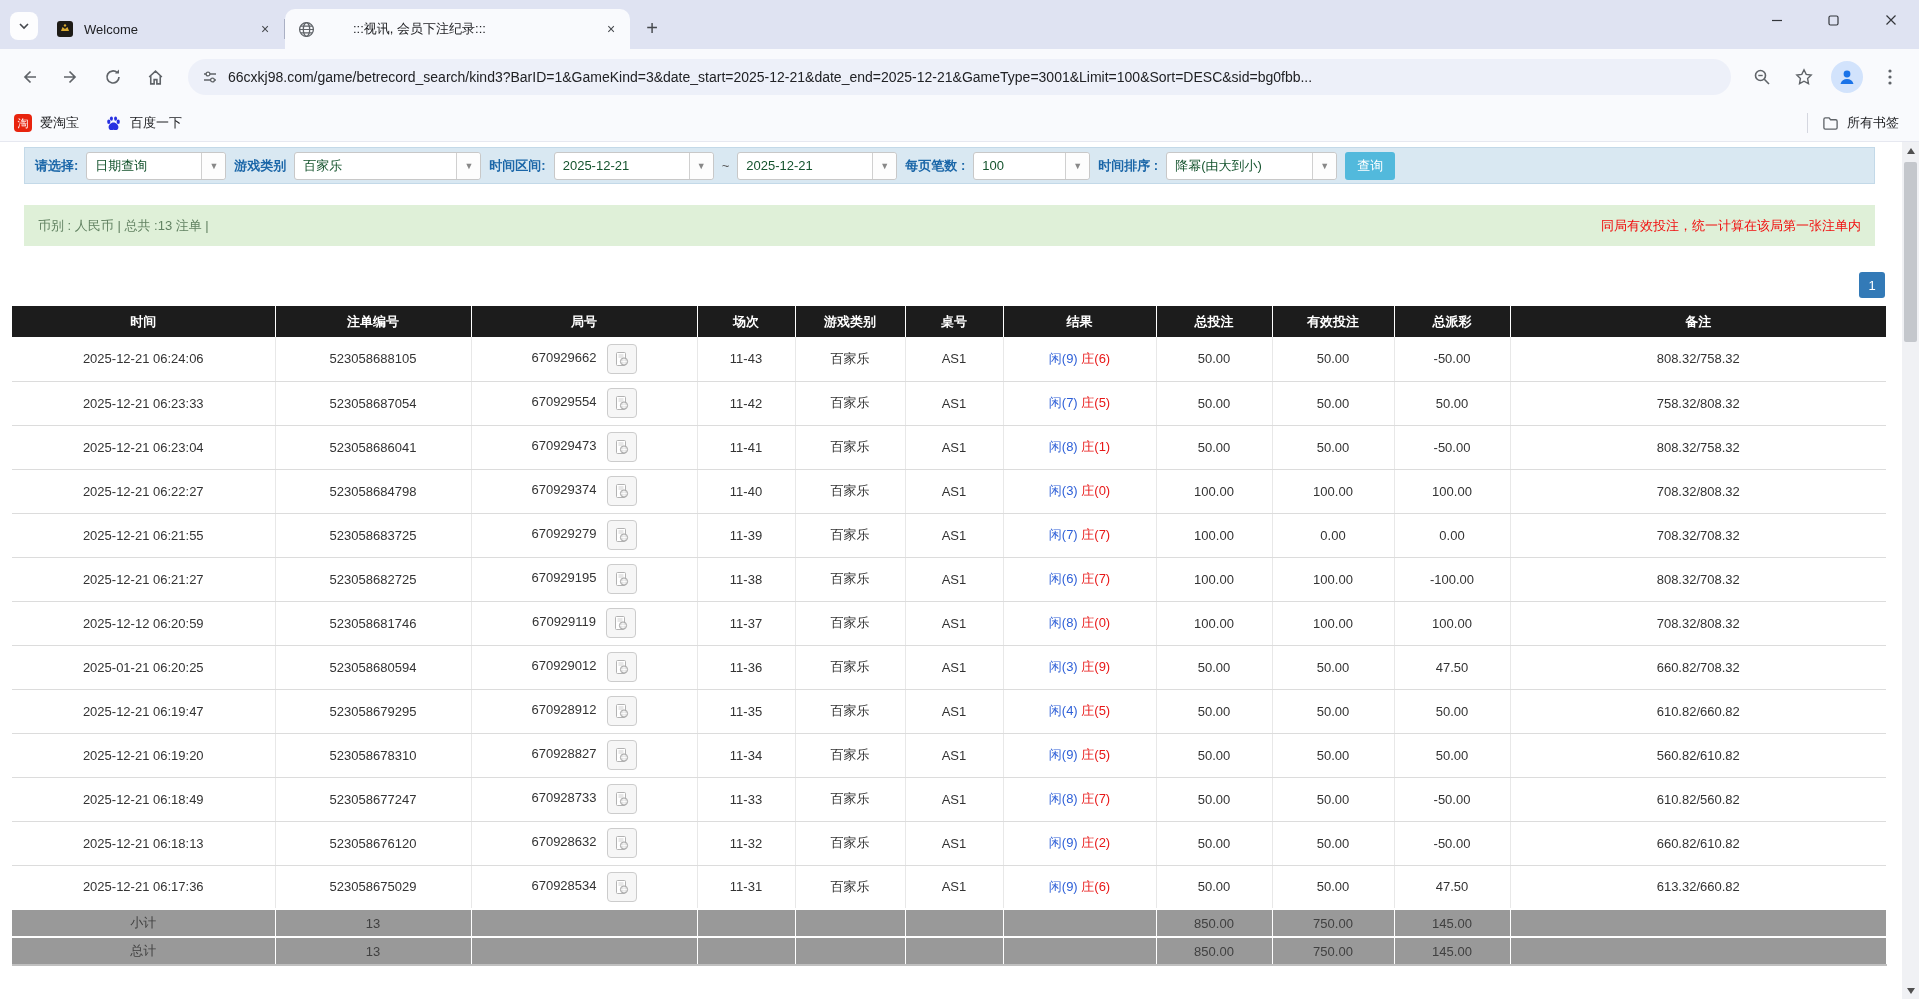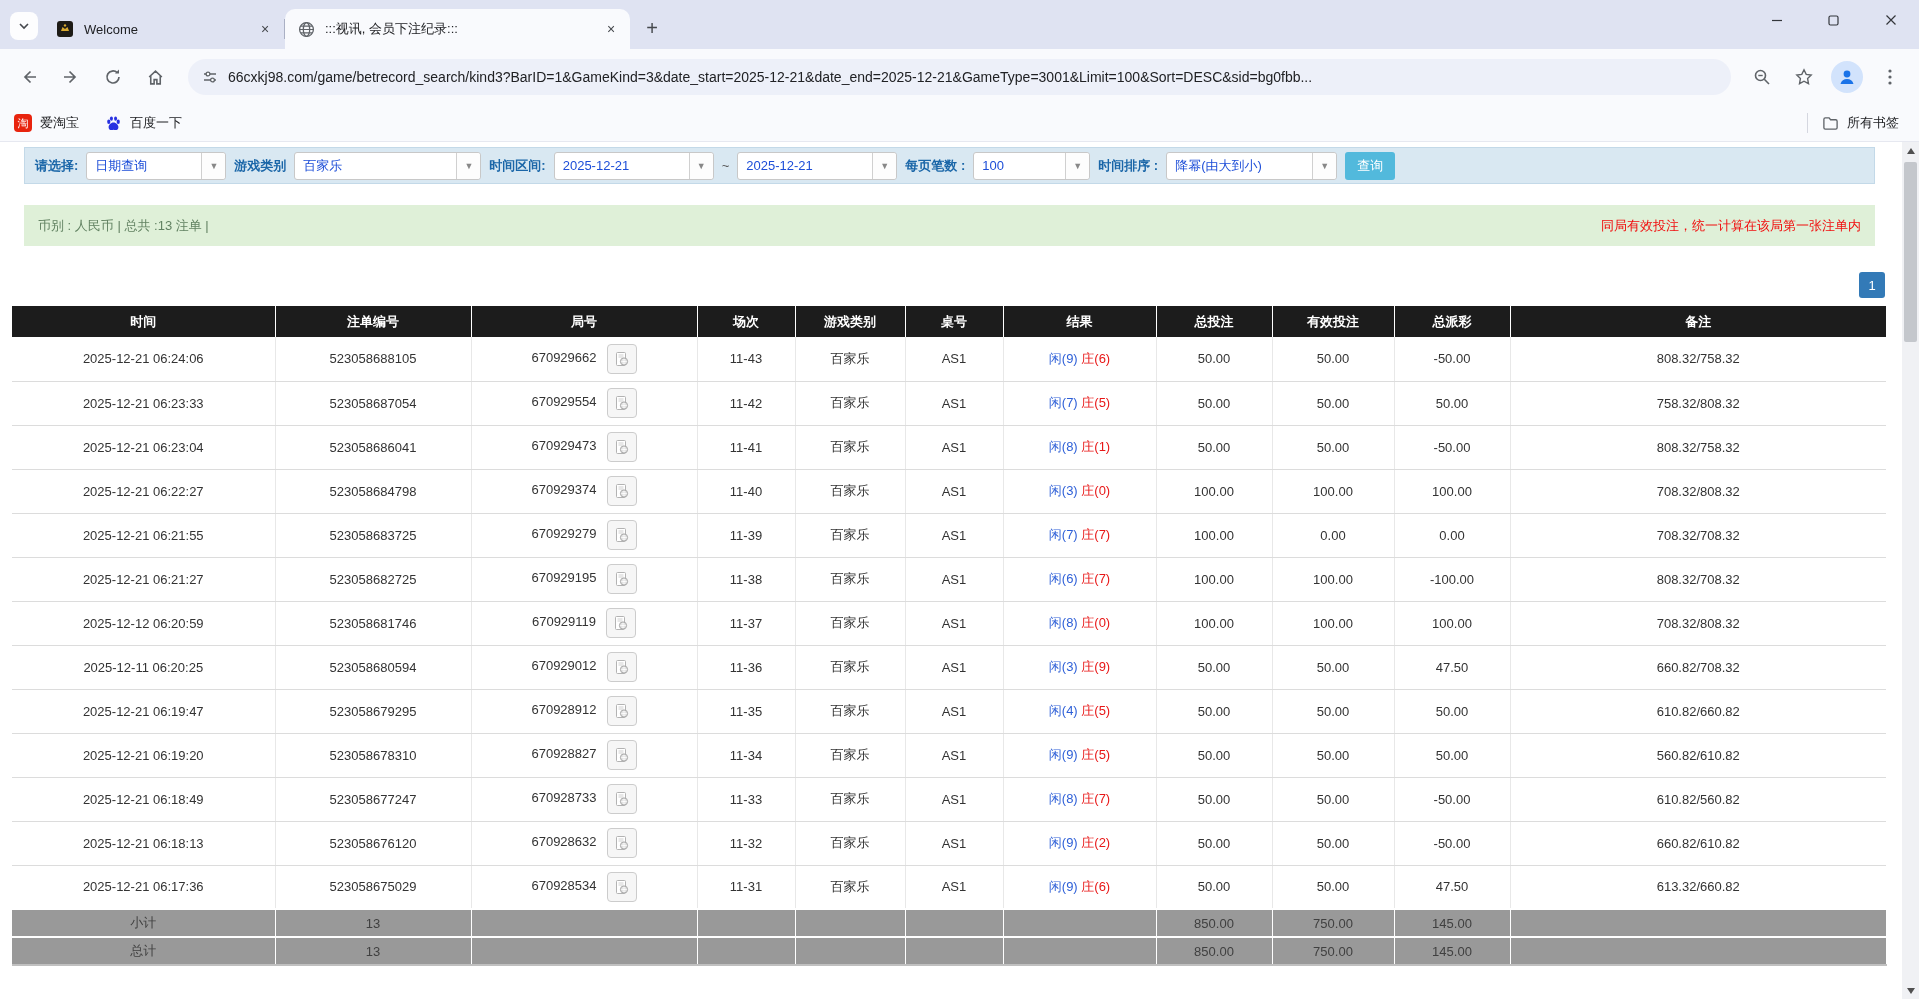--- a/index.html
+++ b/index.html
@@ -10,21 +10,21 @@
   *{margin:0;padding:0;box-sizing:border-box;}
   html,body{width:1919px;height:999px;overflow:hidden;}
   body{font-family:"Liberation Sans","DejaVu Sans",sans-serif;background:#fff;}
   .browser{width:1919px;height:999px;display:flex;flex-direction:column;}
 
   
   .tabstrip{height:49px;background:#dfe3f2;display:flex;align-items:flex-end;position:relative;flex:none;}
   .tab-search{width:28px;height:28px;border-radius:8px;background:#fdfdfe;margin:0 6px 9px 10px;display:flex;align-items:center;justify-content:center;cursor:pointer;}
   .tab{height:40px;display:flex;align-items:center;padding:0 10px 0 12px;border-radius:10px 10px 0 0;max-width:345px;min-width:0;}
   .tab.inactive{width:240px;}
-  .tab.active{width:345px;background:#f9fafd;}
+  .tab.active{width:345px;background:#f9fafd;gap:28px;}
   .tab .favicon{width:18px;height:18px;margin-right:10px;flex:none;display:flex;align-items:center;justify-content:center;}
   .tab-title{font-size:13px;color:#202124;white-space:nowrap;overflow:hidden;flex:1;}
   .tab-close{width:18px;height:18px;border-radius:50%;display:flex;align-items:center;justify-content:center;font-size:14px;color:#45484d;margin-left:8px;flex:none;cursor:pointer;}
   .tab-divider{width:1px;height:20px;background:#aab0c4;margin-bottom:10px;}
   .newtab{width:28px;height:28px;margin:0 0 7px 8px;display:flex;align-items:center;justify-content:center;font-size:20px;color:#45484d;cursor:pointer;border-radius:50%;}
   .wincontrols{position:absolute;right:0;top:0;height:40px;display:flex;}
   .winbtn{width:57px;height:40px;display:flex;align-items:center;justify-content:center;color:#33363b;font-size:14px;cursor:pointer;}
 
   
   .toolbar{height:56px;background:#f9fafd;display:flex;align-items:center;padding:0 8px;flex:none;}
@@ -44,21 +44,21 @@
   .bm-divider{width:1px;height:20px;background:#d5d7e0;margin-right:14px;}
   .taobao-ic{width:18px;height:18px;background:#e8240e;border-radius:4px;color:#fff;font-size:11px;display:flex;align-items:center;justify-content:center;}
 
   
   .content{flex:1;background:#fff;position:relative;overflow:hidden;}
 
   .filterbar{position:absolute;left:24px;right:44px;top:5px;height:37px;background:#d9e8f2;border:1px solid #c3d9e8;display:flex;align-items:center;padding:0 10px;gap:8px;}
   .flabel{font-size:13px;font-weight:bold;color:var(--label-blue);white-space:nowrap;}
   .tilde{font-size:13px;color:#555;}
   .sel{height:28px;background:#fff;border:1px solid #c8c8c8;border-radius:3px;display:flex;align-items:center;cursor:pointer;}
-  .sel-text{flex:1;font-size:13px;color:#1d4ed8;padding:0 8px;white-space:nowrap;overflow:hidden;}
+  .sel-text{flex:1;font-size:13px;color:#14532d;padding:0 8px;white-space:nowrap;overflow:hidden;}
   .sel-arrow{width:24px;height:100%;border-left:1px solid #d0d0d0;display:flex;align-items:center;justify-content:center;font-size:9px;color:#888;background:#fdfdfd;border-radius:0 3px 3px 0;}
   .w140{width:140px}.w187{width:187px}.w160{width:160px}.w117{width:117px}.w171{width:171px}
   .search-btn{height:28px;padding:0 12px;background:var(--btn-blue);color:#fff;font-size:13px;border:none;border-radius:3px;cursor:pointer;font-family:inherit;}
 
   .greenbar{position:absolute;left:24px;right:44px;top:63px;height:41px;background:var(--success-bg);display:flex;align-items:center;justify-content:space-between;padding:0 14px;}
   .gleft{font-size:13px;color:#628262;}
   .gright{font-size:13px;color:#f10c0c;margin-left:31px;}
 
   .page-badge{position:absolute;top:130px;right:34px;width:26px;height:26px;background:var(--accent-blue);color:#fff;font-size:13px;border-radius:3px;display:flex;align-items:center;justify-content:center;cursor:pointer;}
 
@@ -463,21 +463,21 @@
             <td>11-37</td>
             <td>百家乐</td>
             <td>AS1</td>
             <td><span class="res-player">闲(8)</span> <span class="res-banker">庄(0)</span></td>
             <td class="blue-val">100.00</td>
             <td>100.00</td>
             <td>100.00</td>
             <td>708.32/808.32</td>
           </tr>
           <tr>
-            <td>2025-12-11 06:20:25</td>
+            <td>2025-01-21 06:20:25</td>
             <td>523058680594</td>
             <td><span>670929012</span><span class="video-btn">
                 <svg width="16" height="16" viewBox="0 0 16 16">
                   <rect x="2.5" y="1.5" width="9" height="13" rx="1" fill="#fff" stroke="#b3b3b3"></rect>
                   <path d="M4.5 4h5M4.5 6h5" stroke="#cfcfcf" stroke-width="1"></path>
                   <circle cx="10" cy="10.5" r="3.6" fill="#e2e2e2" stroke="#a9a9a9"></circle>
                   <circle cx="10" cy="10.5" r="1" fill="#fff"></circle>
                   <circle cx="10" cy="8.6" r=".7" fill="#fff"></circle>
                   <circle cx="10" cy="12.4" r=".7" fill="#fff"></circle>
                   <circle cx="8.1" cy="10.5" r=".7" fill="#fff"></circle>

